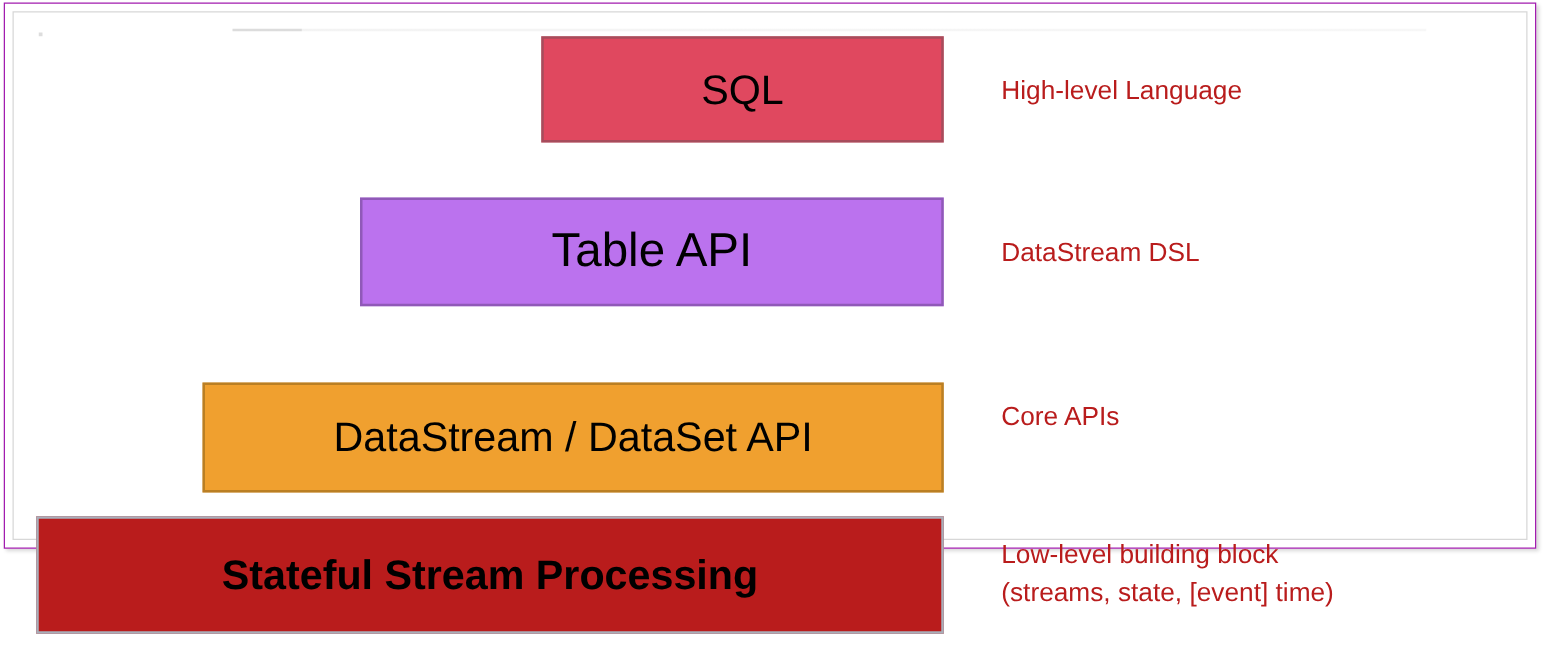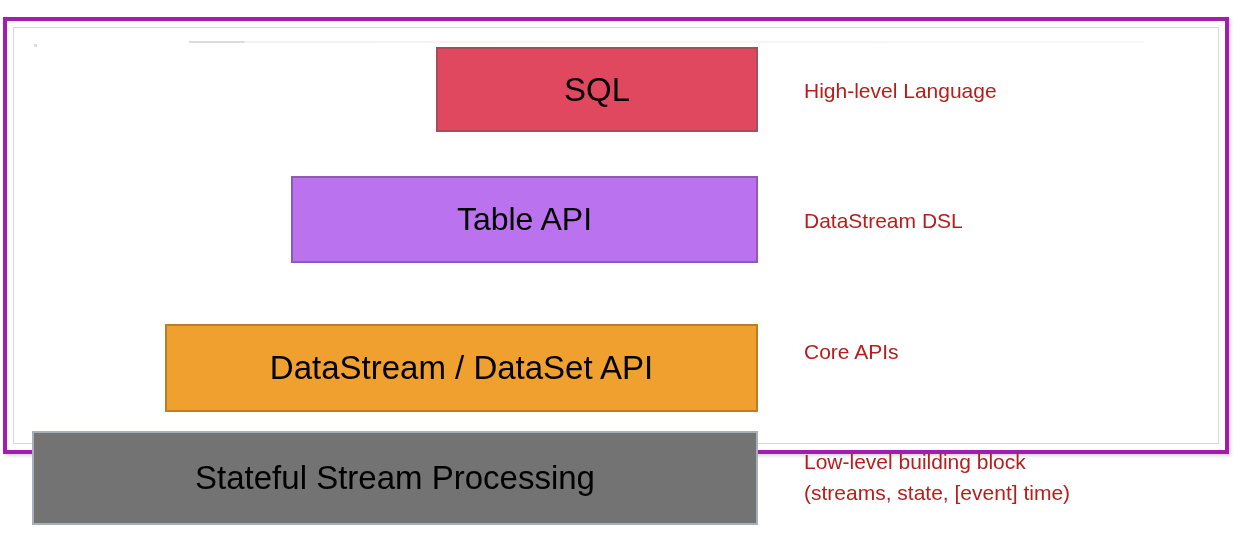--- a/index.html
+++ b/index.html
@@ -12,25 +12,25 @@
     width: 1239px;
     height: 536px;
     font-family: "Liberation Sans", sans-serif;
     overflow: hidden;
   }
 
   
   #diagram-frame {
     position: absolute;
     left: 3px;
-    top: 17px;
+    top: 2px;
     width: 1226px;
     height: 437px;
     box-sizing: border-box;
-    border: 4px solid #a21caf;
+    border: 1px solid #a21caf;
     background: #ffffff;
     box-shadow: 2px 2px 3px rgba(0,0,0,0.16);
   }
   #diagram-inner {
     position: absolute;
     left: 6px;
     top: 6px;
     right: 6px;
     bottom: 6px;
     box-sizing: border-box;
@@ -106,35 +106,35 @@
     <div id="top-artifact"></div>
 
     <div class="layer-row">
       <div class="layer-box box-sql" style="left:422px; top:19px; width:322px; height:85px; background:#e0485f; font-size:33px;">
         <span class="box-label">SQL</span>
       </div>
       <div class="layer-desc" style="top:47px;">High-level Language</div>
     </div>
 
     <div class="layer-row">
-      <div class="layer-box box-table" style="left:277px; top:148px; width:467px; height:87px; background:#bb72ee; font-size:32px;">
+      <div class="layer-box box-table" style="left:277px; top:148px; width:467px; height:87px; background:#bb72ee; font-size:38px;">
         <span class="box-label">Table API</span>
       </div>
       <div class="layer-desc" style="top:177px;">DataStream DSL</div>
     </div>
 
     <div class="layer-row">
       <div class="layer-box box-datastream" style="left:151px; top:279px; width:593px; height:88px; background:#f0a02f; font-size:33px;">
         <span class="box-label">DataStream / DataSet API</span>
       </div>
       <div class="layer-desc" style="top:308px;">Core APIs</div>
     </div>
 
     <div class="layer-row">
-      <div class="layer-box box-stateful" style="left:18px; top:403px; width:726px; height:94px; background:#737373; font-size:33px;">
+      <div class="layer-box box-stateful" style="left:18px; top:403px; width:726px; height:94px; background:#b91c1c; font-size:33px;font-weight:bold;">
         <span class="box-label">Stateful Stream Processing</span>
       </div>
       <div class="layer-desc" style="top:418px;">Low-level building block
 (streams, state, [event] time)</div>
     </div>
 
   </div>
 </div>
 
 </body></html>

